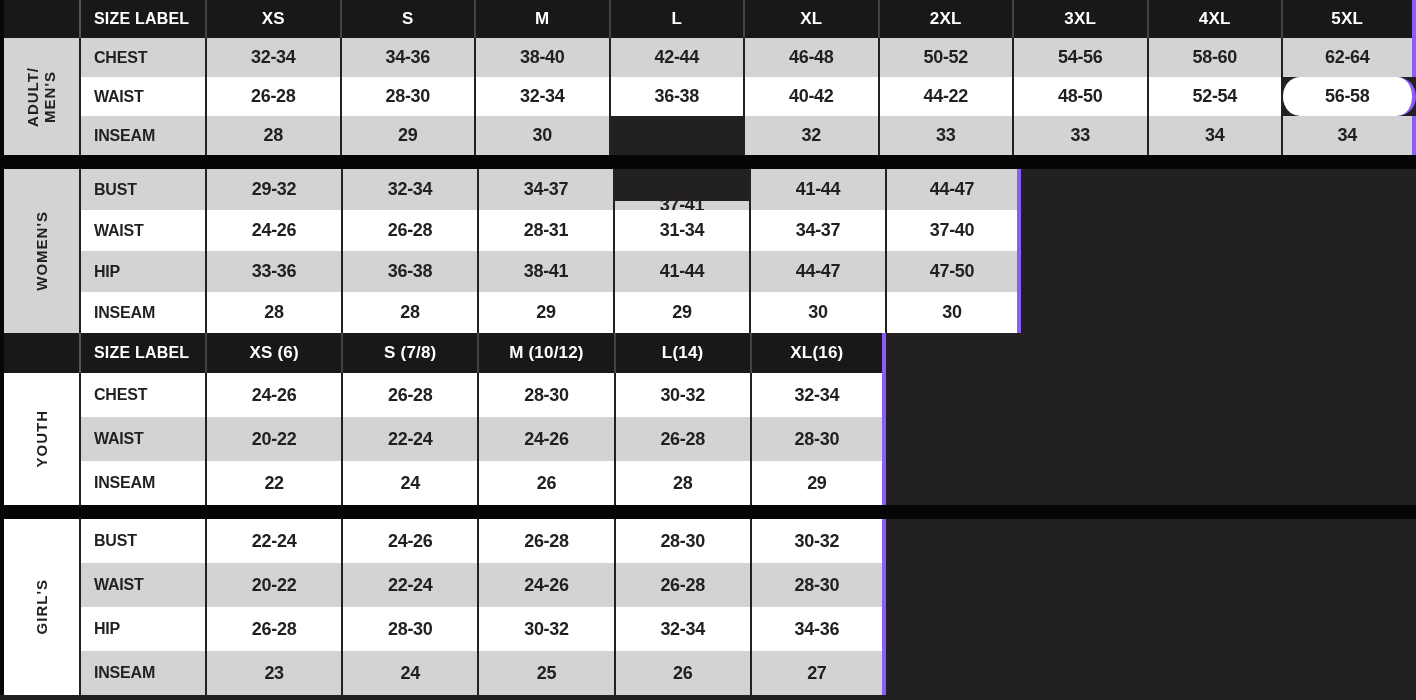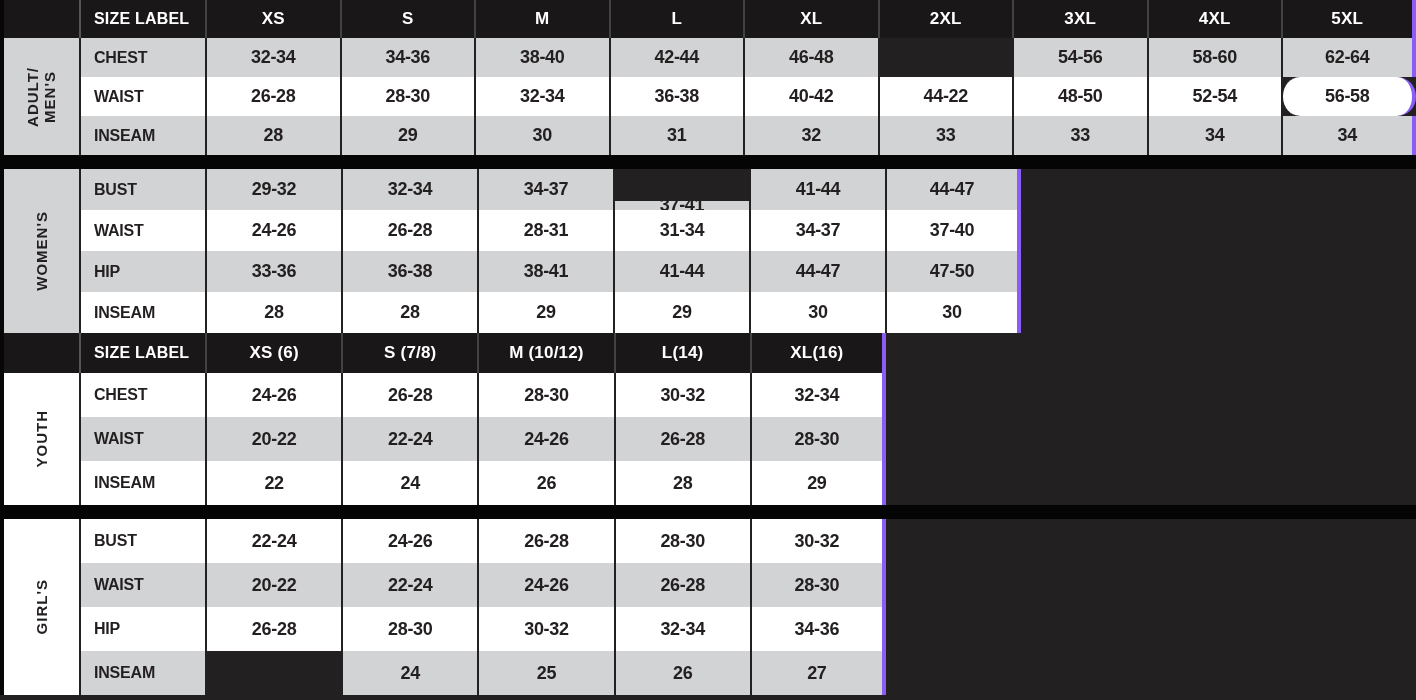--- a/index.html
+++ b/index.html
@@ -87,38 +87,38 @@
       <div class="cell slabel sec-gray" style="grid-area: 2 / 1 / span 3;">
         <div class="vtext">ADULT/
 MEN'S</div>
       </div>
       <div class="cell rlabel shade-gray" style="grid-area: 2 / 2;">CHEST</div>
       <div class="cell dcell shade-gray" style="grid-area: 2 / 3;">32-34</div>
       <div class="cell dcell shade-gray" style="grid-area: 2 / 4;">34-36</div>
       <div class="cell dcell shade-gray" style="grid-area: 2 / 5;">38-40</div>
       <div class="cell dcell shade-gray" style="grid-area: 2 / 6;">42-44</div>
       <div class="cell dcell shade-gray" style="grid-area: 2 / 7;">46-48</div>
+      <div class="cell dcell shade-gray" style="grid-area: 2 / 8;">50-52</div>
       <div class="cell dcell shade-gray" style="grid-area: 2 / 9;">54-56</div>
       <div class="cell dcell shade-gray" style="grid-area: 2 / 10;">58-60</div>
       <div class="cell dcell shade-gray edge-r" style="grid-area: 2 / 11;">62-64</div>
       <div class="cell rlabel shade-white" style="grid-area: 3 / 2;">WAIST</div>
       <div class="cell dcell shade-white" style="grid-area: 3 / 3;">26-28</div>
       <div class="cell dcell shade-white" style="grid-area: 3 / 4;">28-30</div>
       <div class="cell dcell shade-white" style="grid-area: 3 / 5;">32-34</div>
       <div class="cell dcell shade-white" style="grid-area: 3 / 6;">36-38</div>
       <div class="cell dcell shade-white" style="grid-area: 3 / 7;">40-42</div>
       <div class="cell dcell shade-white" style="grid-area: 3 / 8;">44-22</div>
       <div class="cell dcell shade-white" style="grid-area: 3 / 9;">48-50</div>
       <div class="cell dcell shade-white" style="grid-area: 3 / 10;">52-54</div>
       <div class="cell dcell shade-white edge-r" style="grid-area: 3 / 11; border-radius: 19px;">56-58</div>
       <div class="cell rlabel shade-gray" style="grid-area: 4 / 2;">INSEAM</div>
       <div class="cell dcell shade-gray" style="grid-area: 4 / 3;">28</div>
       <div class="cell dcell shade-gray" style="grid-area: 4 / 4;">29</div>
       <div class="cell dcell shade-gray" style="grid-area: 4 / 5;">30</div>
-      <div class="cell dcell shade-gray" style="grid-area: 4 / 6;">31</div>
       <div class="cell dcell shade-gray" style="grid-area: 4 / 7;">32</div>
       <div class="cell dcell shade-gray" style="grid-area: 4 / 8;">33</div>
       <div class="cell dcell shade-gray" style="grid-area: 4 / 9;">33</div>
       <div class="cell dcell shade-gray" style="grid-area: 4 / 10;">34</div>
       <div class="cell dcell shade-gray edge-r" style="grid-area: 4 / 11;">34</div>
     </div>
   <div class="gap"></div>
   <div class="sizetable" style="grid-template-columns: 79px 126px repeat(6, 136px); grid-template-rows: repeat(4, 41px);">
       <div class="cell slabel sec-gray" style="grid-area: 1 / 1 / span 4;">
         <div class="vtext">WOMEN'S</div>
@@ -199,18 +199,19 @@
       <div class="cell dcell shade-gray" style="grid-area: 2 / 5;">24-26</div>
       <div class="cell dcell shade-gray" style="grid-area: 2 / 6;">26-28</div>
       <div class="cell dcell shade-gray edge-r" style="grid-area: 2 / 7;">28-30</div>
       <div class="cell rlabel shade-white" style="grid-area: 3 / 2;">HIP</div>
       <div class="cell dcell shade-white" style="grid-area: 3 / 3;">26-28</div>
       <div class="cell dcell shade-white" style="grid-area: 3 / 4;">28-30</div>
       <div class="cell dcell shade-white" style="grid-area: 3 / 5;">30-32</div>
       <div class="cell dcell shade-white" style="grid-area: 3 / 6;">32-34</div>
       <div class="cell dcell shade-white edge-r" style="grid-area: 3 / 7;">34-36</div>
       <div class="cell rlabel shade-gray" style="grid-area: 4 / 2;">INSEAM</div>
+      <div class="cell dcell shade-gray" style="grid-area: 4 / 3;">23</div>
       <div class="cell dcell shade-gray" style="grid-area: 4 / 4;">24</div>
       <div class="cell dcell shade-gray" style="grid-area: 4 / 5;">25</div>
       <div class="cell dcell shade-gray" style="grid-area: 4 / 6;">26</div>
       <div class="cell dcell shade-gray edge-r" style="grid-area: 4 / 7;">27</div>
     </div>
 </div>
 
 </body></html>

